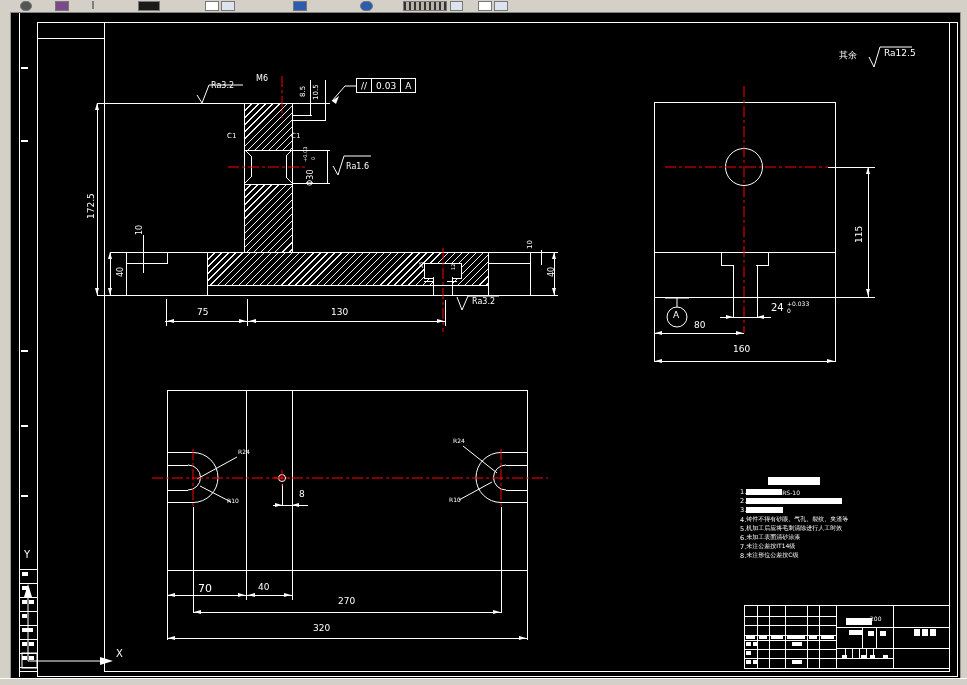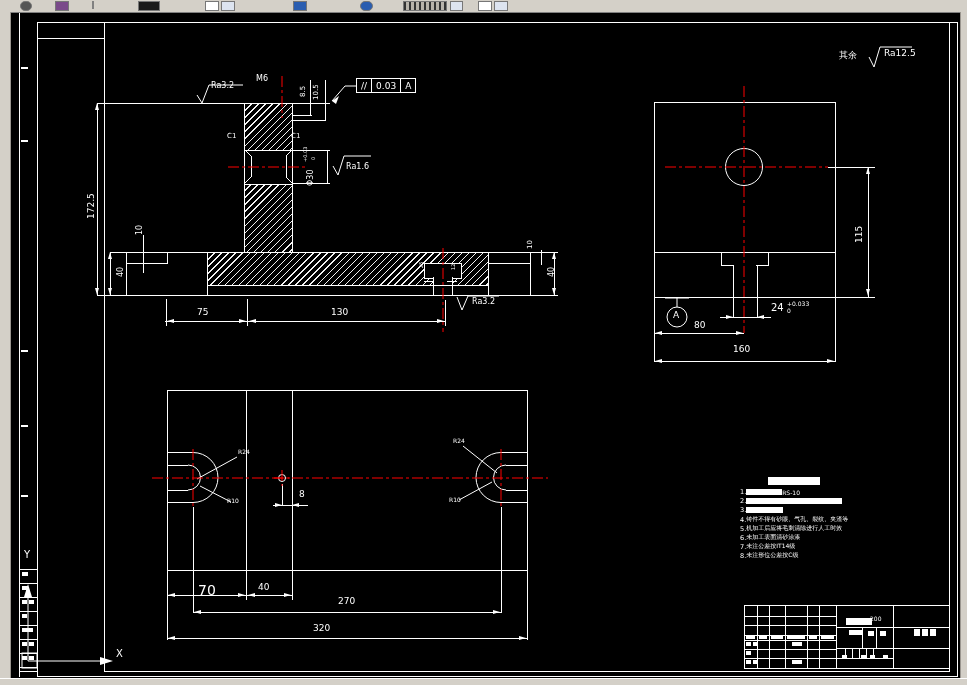--- a/index.html
+++ b/index.html
@@ -328,21 +328,21 @@
         <span class="lbl" style="left: 787px; top: 301px; font-size: 6px;">+0.033</span>
         <span class="lbl" style="left: 787px; top: 308px; font-size: 6px;">0</span>
         <span class="lbl" style="left: 694px; top: 321px; font-size: 9px;">80</span>
         <span class="lbl" style="left: 733px; top: 345px; font-size: 9px;">160</span>
         <span class="lbl" style="left: 673px; top: 311px; font-size: 9px;">A</span>
         <span class="lbl u" style="left: 238px; top: 449px; font-size: 6px;">R24</span>
         <span class="lbl u" style="left: 227px; top: 498px; font-size: 6px;">R10</span>
         <span class="lbl u" style="left: 453px; top: 438px; font-size: 6px;">R24</span>
         <span class="lbl u" style="left: 449px; top: 497px; font-size: 6px;">R10</span>
         <span class="lbl" style="left: 299px; top: 490px; font-size: 9px;">8</span>
-        <span class="lbl" style="left: 198px; top: 583px; font-size: 14px;">70</span>
+        <span class="lbl" style="left: 198px; top: 583px; font-size: 11px;">70</span>
         <span class="lbl" style="left: 258px; top: 583px; font-size: 9px;">40</span>
         <span class="lbl" style="left: 338px; top: 597px; font-size: 9px;">270</span>
         <span class="lbl" style="left: 313px; top: 624px; font-size: 9px;">320</span>
         <span class="lbl" style="left: 24px; top: 550px; font-size: 10px;">Y</span>
         <span class="lbl" style="left: 116px; top: 649px; font-size: 10px;">X</span>
         <span class="lbl" style="left: 870px; top: 616px; font-size: 6px;">200</span>
       </div>
 
     <div id="notes">
       <div class="blk" style="left:28px;top:3px;width:52px;height:8px;"></div>

